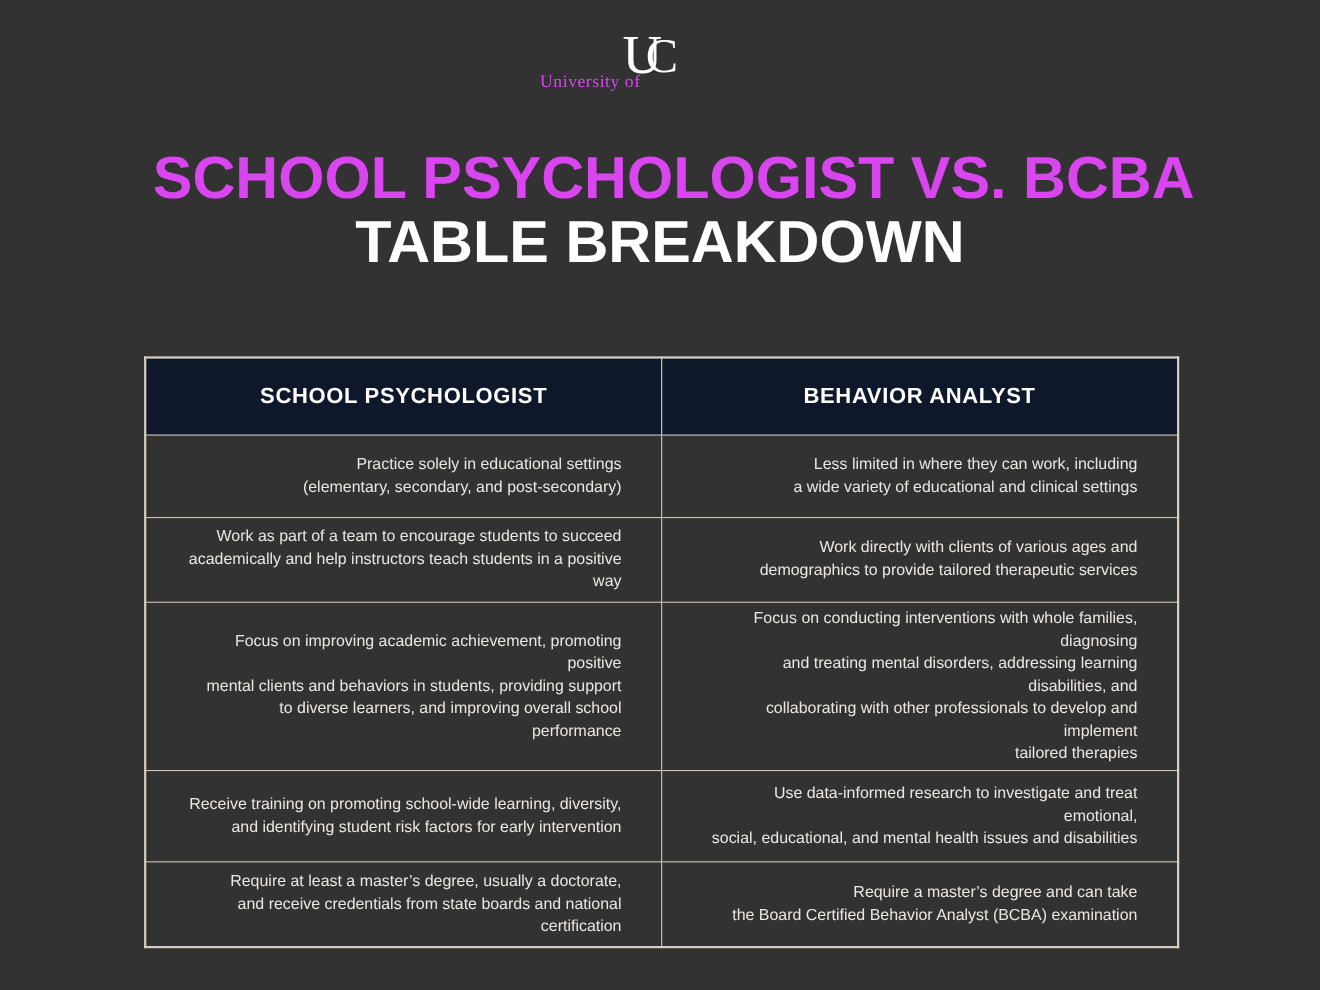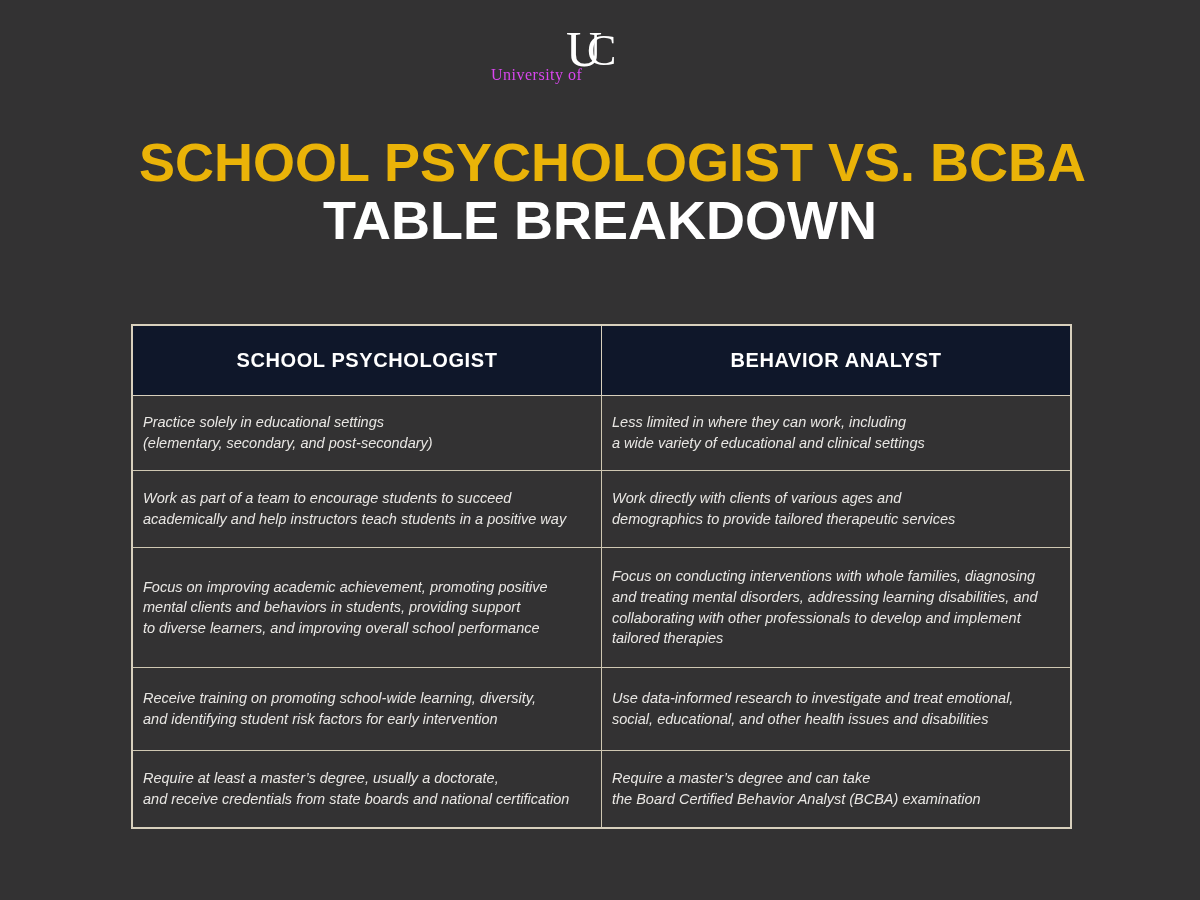--- a/index.html
+++ b/index.html
@@ -96,21 +96,21 @@
     top: 134px;
     left: 0;
     width: 1200px;
     margin: 0;
     text-align: center;
     font-weight: bold;
     font-size: 54px;
     line-height: 1.07;
     letter-spacing: 0px;
   }
-  .title .t1 { display: block; color: #eab308; padding-left: 25px; }
+  .title .t1 { display: block; color: #d946ef; padding-left: 25px; }
   .title .t2 { display: block; color: #ffffff; }
 
   
   .cmp-table {
     position: absolute;
     left: 131px;
     top: 324px;
     width: 941px;
     border-collapse: collapse;
     table-layout: fixed;
@@ -125,26 +125,25 @@
     font-weight: bold;
     letter-spacing: 0.6px;
     text-align: center;
     vertical-align: middle;
     border: 1px solid #d8d0bd;
   }
   .cmp-table td {
     color: #e9e7e4;
     font-size: 14.5px;
     line-height: 1.42;
-    text-align: left;
+    text-align: right;
     vertical-align: middle;
     border: 1px solid #cfc7b2;
-    padding: 4px 10px;
+    padding: 4px 36px;
     white-space: pre-line;
-    font-style: italic;
   }
   tr.r1 td { height: 66px; }
   tr.r2 td { height: 68px; margin-left: 17px; }
   tr.r3 td { height: 111px; }
   tr.r4 td { height: 74px; }
   tr.r5 td { height: 68px; }
 </style>
 </head>
 <body>
 
@@ -189,21 +188,21 @@
 to diverse learners, and improving overall school performance</td>
         <td>Focus on conducting interventions with whole families, diagnosing
 and treating mental disorders, addressing learning disabilities, and
 collaborating with other professionals to develop and implement
 tailored therapies</td>
       </tr>
       <tr class="r4">
         <td>Receive training on promoting school-wide learning, diversity,
 and identifying student risk factors for early intervention</td>
         <td>Use data-informed research to investigate and treat emotional,
-social, educational, and other health issues and disabilities</td>
+social, educational, and mental health issues and disabilities</td>
       </tr>
       <tr class="r5">
         <td>Require at least a master’s degree, usually a doctorate,
 and receive credentials from state boards and national certification</td>
         <td>Require a master’s degree and can take
 the Board Certified Behavior Analyst (BCBA) examination</td>
       </tr>
     </tbody>
   </table>
 

